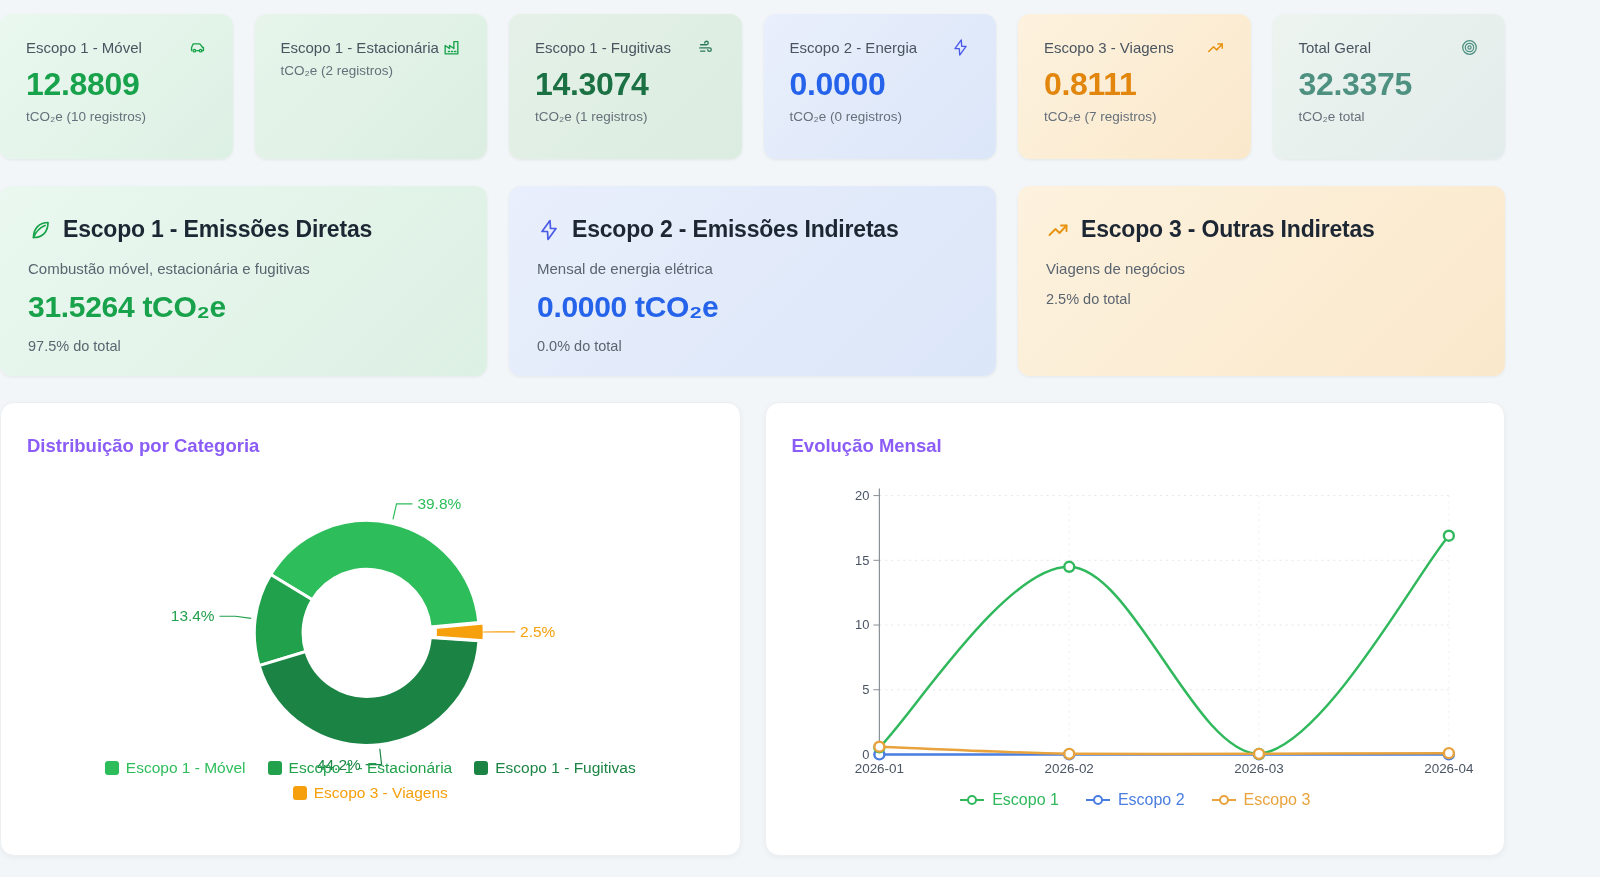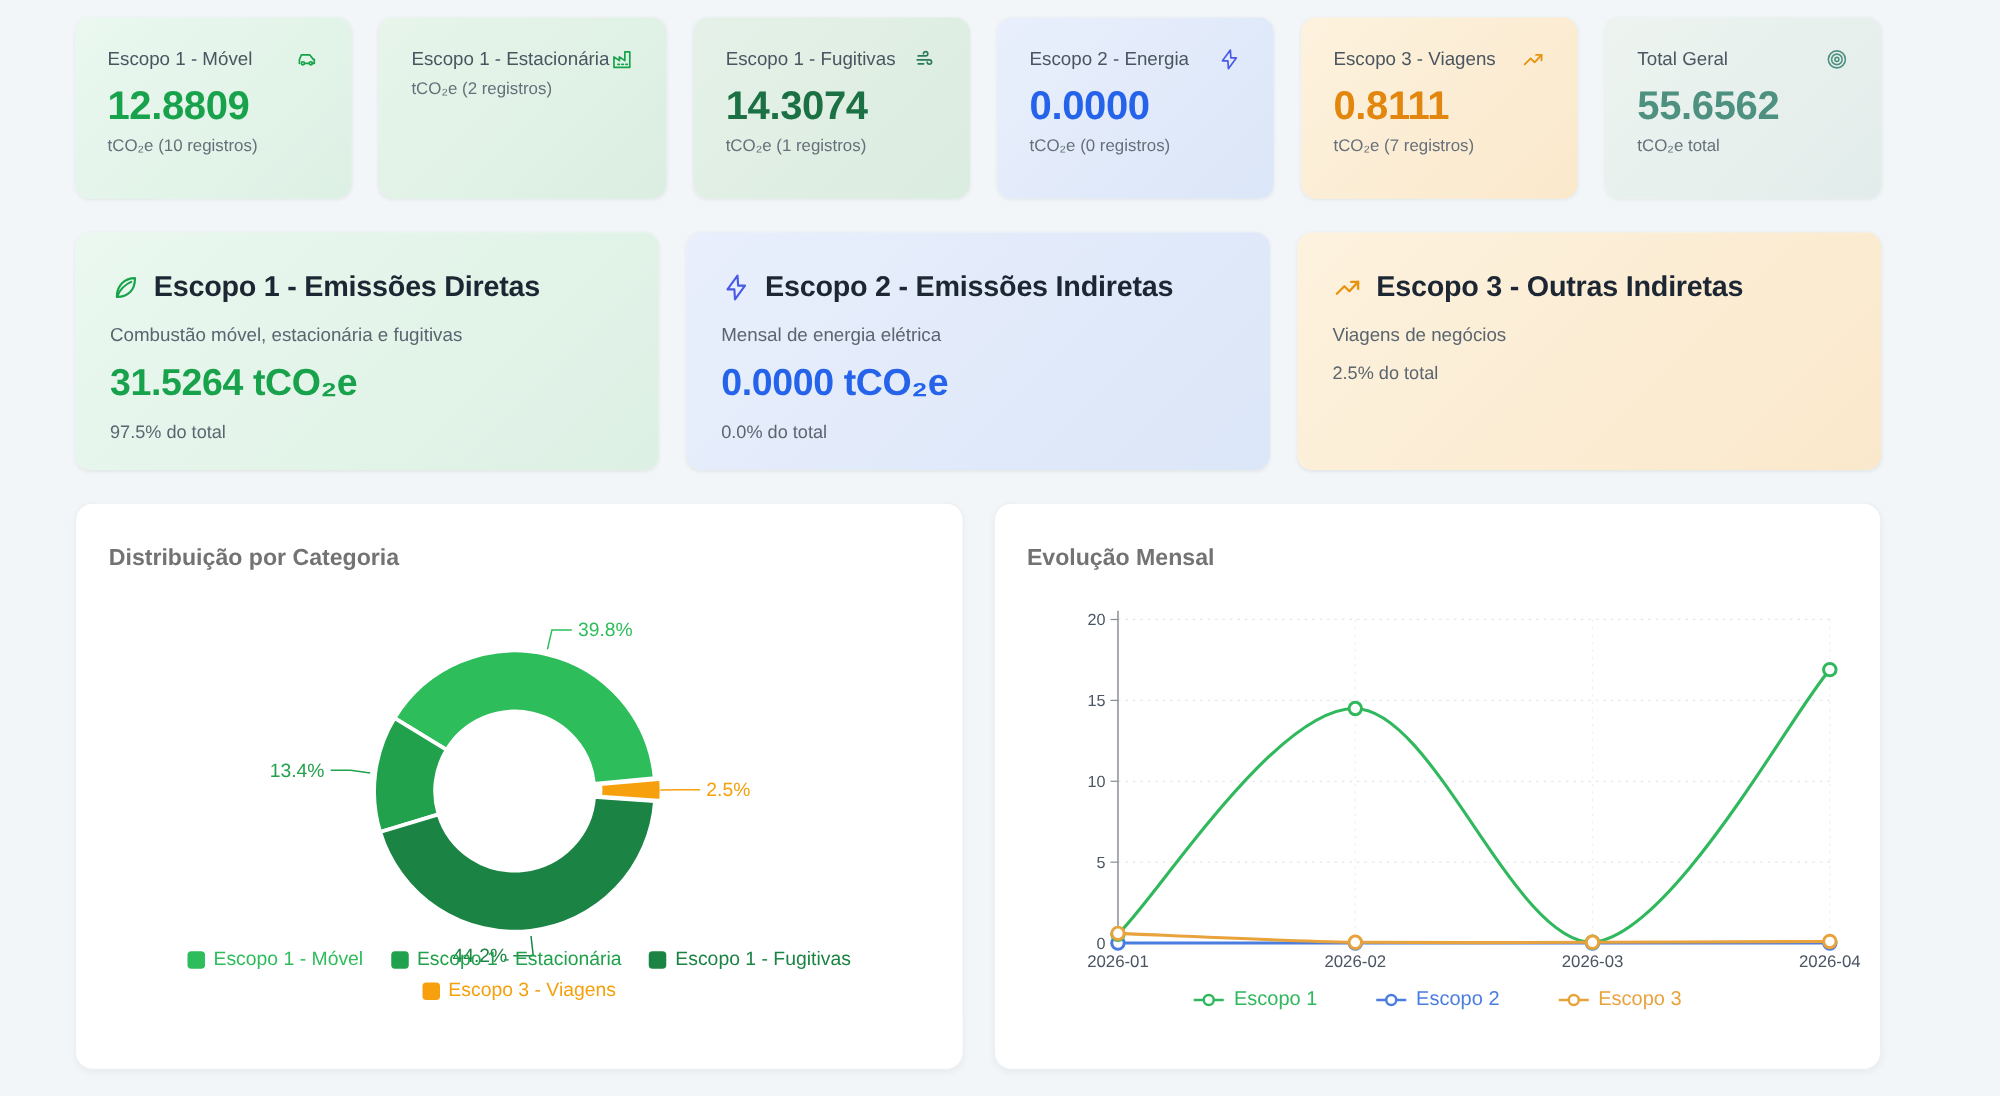--- a/index.html
+++ b/index.html
@@ -1,19 +1,19 @@
 <!DOCTYPE html>
 <html><head>
 <meta charset="utf-8">
 <style>
   * { margin:0; padding:0; box-sizing:border-box; }
   html,body { width:1600px; height:877px; overflow:hidden; }
   body { background:#f3f6f8; font-family:"Liberation Sans","DejaVu Sans",sans-serif; color:#1f2937; }
 
-  .row { display:grid; column-gap:22px; padding-left:60px; padding-right:95px; }
+  .row { display:grid; column-gap:22px; padding-right:95px; }
   .row1 { grid-template-columns:repeat(6,1fr); padding-top:14px; }
   .row2 { grid-template-columns:repeat(3,1fr); margin-top:27px; }
   .row3 { grid-template-columns:repeat(2,1fr); margin-top:26px; column-gap:24px; }
 
   .card { border-radius:12px; box-shadow:0 1px 3px rgba(20,45,35,.08); position:relative; }
 
   
   .t-green  { background:linear-gradient(135deg,#eaf8ef,#ddf0e4); }
   .t-green2 { background:linear-gradient(135deg,#e7f5eb,#dbeee1); }
   .t-green3 { background:linear-gradient(135deg,#e5f1e8,#dbece0); }
@@ -48,33 +48,33 @@
   .scope-head { display:flex; align-items:center; gap:11px; }
   .scope-head svg { width:24px; height:24px; }
   .scope-title { font-size:23px; font-weight:700; color:#1d2733; letter-spacing:-.2px; white-space:nowrap; }
   .scope-sub { font-size:15px; color:#5a6570; margin-top:17px; }
   .scope-value { font-size:30px; font-weight:700; margin-top:13px; letter-spacing:-.3px; }
   .scope-pct { font-size:14.5px; color:#5a6570; margin-top:14px; }
 
   
   .chart-card { height:454px; background:#fff; border:1px solid #edf0f3; border-radius:14px;
                 box-shadow:0 2px 6px rgba(0,0,0,.045); overflow:hidden; }
-  .chart-title { position:absolute; top:32px; left:26px; font-size:18.5px; font-weight:600; color:#737373; z-index:2; }
+  .chart-title { position:absolute; top:32px; left:26px; font-size:18.5px; font-weight:600; color:#8b5cf6; z-index:2; }
   .chart-card svg.plot { position:absolute; inset:0; width:100%; height:100%; }
 
   .pct-label { font-size:15.5px; font-weight:500; }
   .axis-label { font-size:13px; fill:#4b5563; }
   .x-label { font-size:13.5px; fill:#4b5563; }
 
   .legend { position:absolute; left:50%; transform:translateX(-50%); display:flex; flex-wrap:wrap;
             justify-content:center; align-items:center; z-index:2; }
   .donut-legend { top:356px; width:660px; column-gap:22px; row-gap:7px; font-size:15.5px; font-weight:500; }
   .dl-item { display:inline-flex; align-items:center; gap:7px; white-space:nowrap; cursor:pointer; }
   .dl-swatch { width:14px; height:14px; border-radius:3px; display:inline-block; }
-  .line-legend { top:388px; width:700px; column-gap:46px; font-size:16px; font-weight:500; }
+  .line-legend { top:388px; width:700px; column-gap:26px; font-size:16px; font-weight:500; }
   .ll-item { display:inline-flex; align-items:center; gap:7px; white-space:nowrap; cursor:pointer; }
 </style>
 </head>
 <body>
 
 <div class="row row1">
 
   <div class="card stat t-green">
     <div class="stat-head">
       <span class="stat-title">Escopo 1 - Móvel</span>
@@ -150,21 +150,21 @@
     <div class="stat-head">
       <span class="stat-title">Total Geral</span>
       <span class="stat-icon ic-teal">
         <svg viewBox="0 0 24 24" fill="none" stroke="currentColor" stroke-width="1.6">
             <circle cx="12" cy="12" r="8.6"></circle>
             <circle cx="12" cy="12" r="5.3"></circle>
             <circle cx="12" cy="12" r="2"></circle>
           </svg>
       </span>
     </div>
-    <div class="stat-value v-teal">55.6562</div>
+    <div class="stat-value v-teal">32.3375</div>
     <div class="stat-sub">tCO₂e total</div>
   </div>
 </div>
 
 <div class="row row2">
 
   <div class="card scope t-green">
     <div class="scope-head">
       <span class="stat-icon ic-green">
         <svg viewBox="0 0 24 24" fill="none" stroke="currentColor" stroke-width="1.7" stroke-linecap="round" stroke-linejoin="round">

